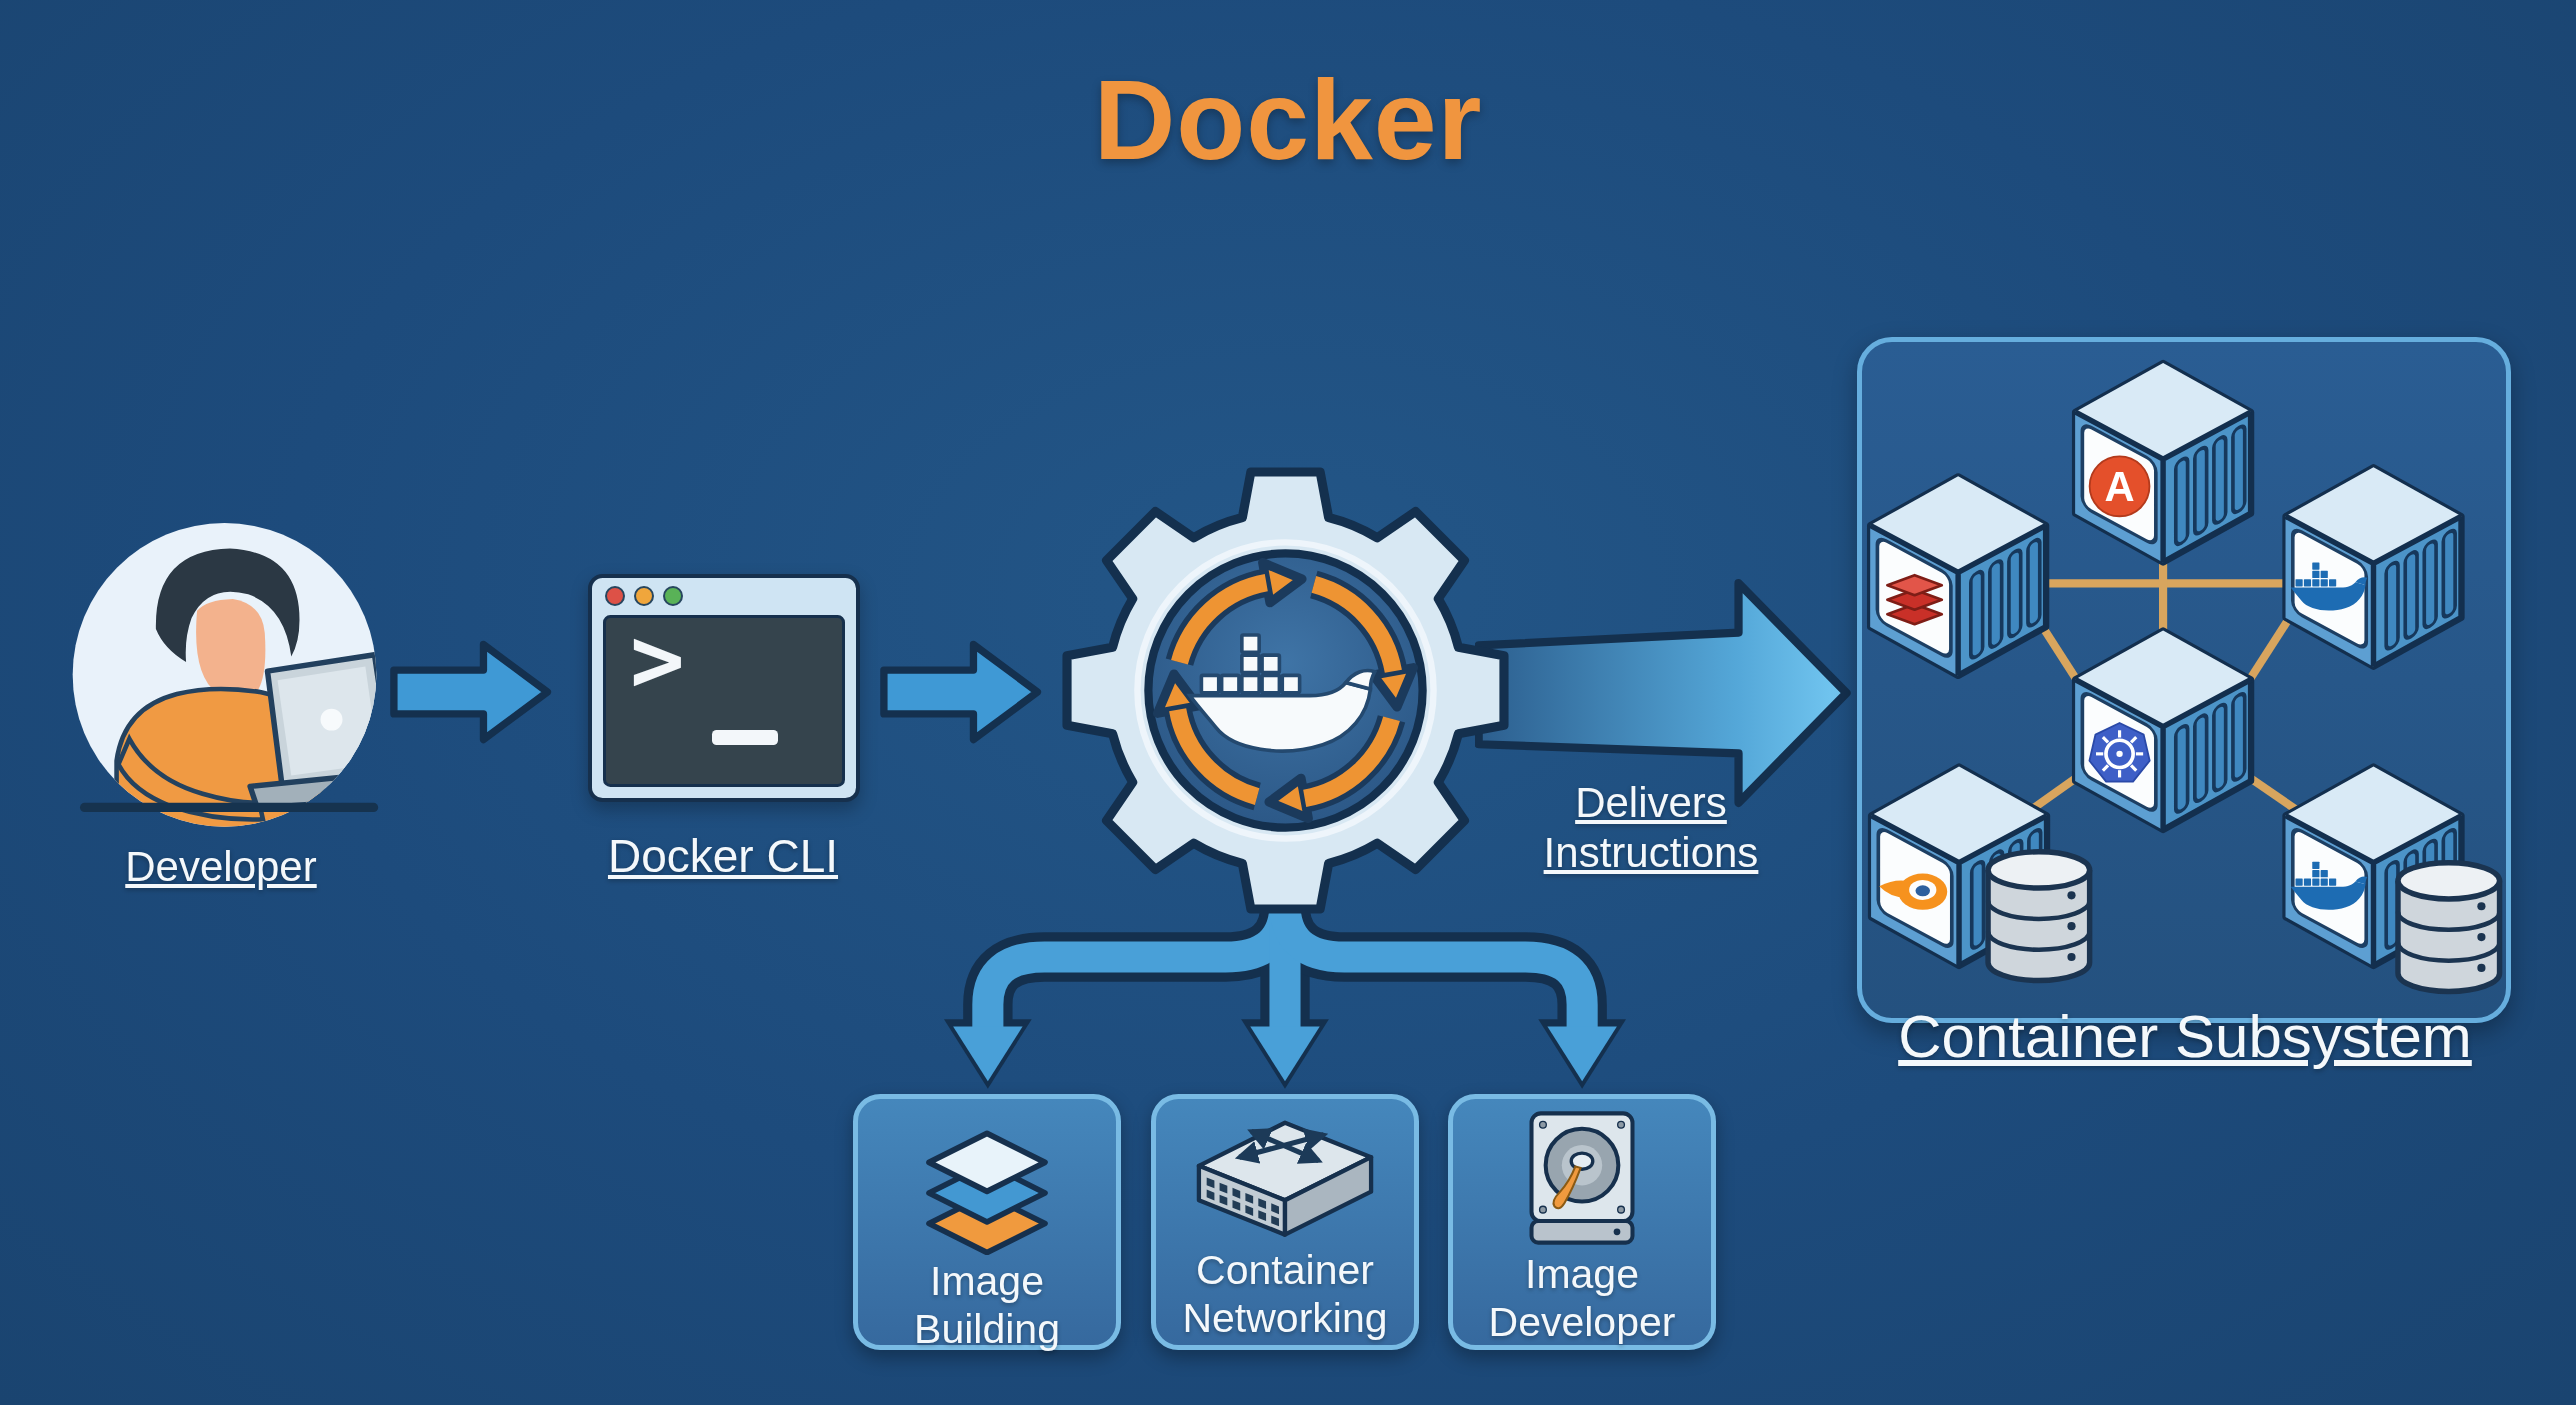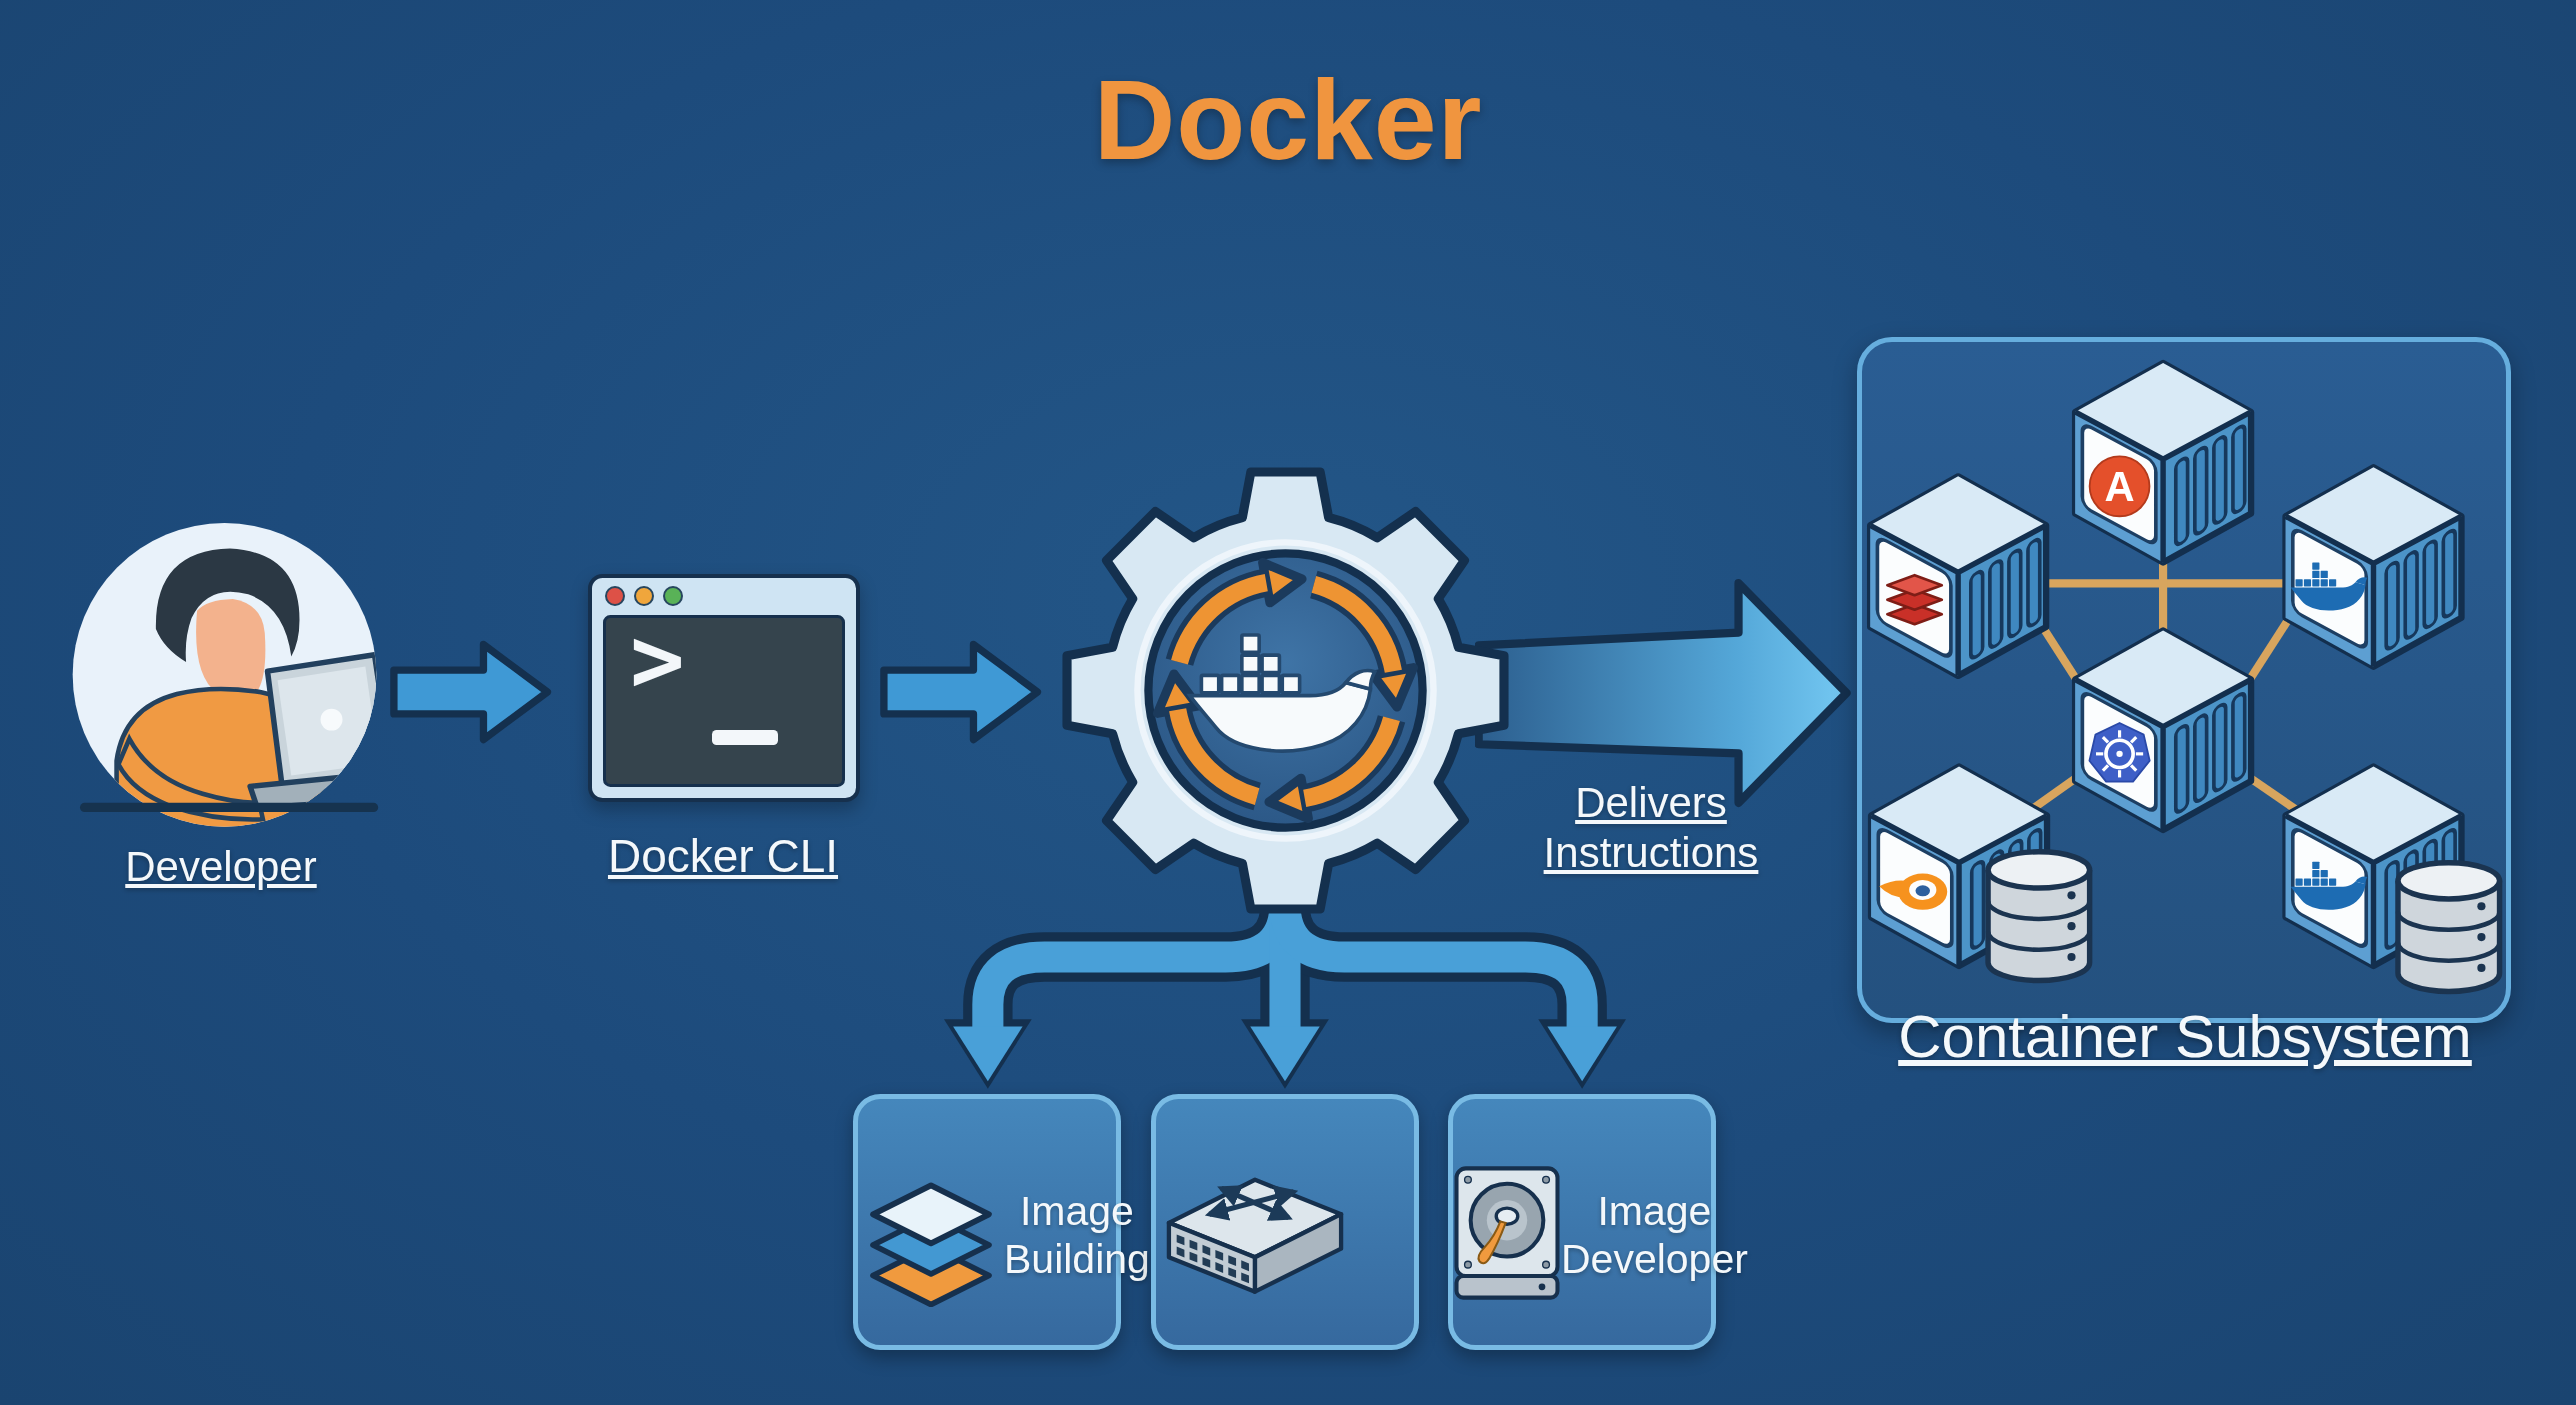--- a/index.html
+++ b/index.html
@@ -51,22 +51,22 @@
     background:linear-gradient(180deg,#2a5d93,#24517f);
     border:5.5px solid #66aede;border-radius:35px;
     box-shadow:0 9.1px 24px rgba(0,0,0,.3);
   }
   
   .card{
     position:absolute;top:1094px;width:268px;height:256px;box-sizing:border-box;
     background:linear-gradient(180deg,#4587bc,#36699e);
     border:5.5px solid #79bbe4;border-radius:27.4px;
     box-shadow:0 7.3px 18.3px rgba(0,0,0,.3);
-    display:flex;flex-direction:row;align-items:center;justify-content:flex-start;
-    padding-top:24px;
+    display:flex;flex-direction:column;align-items:center;justify-content:flex-start;
+    padding-top:11px;
   }
   .card-1{left:853px;} .card-2{left:1151px;} .card-3{left:1448px;}
   .card-label{
     color:#f4f8fb;font-size:41px;line-height:48px;text-align:center;font-weight:500;
     text-shadow:0 1.8px 4.6px rgba(0,0,0,.3);margin-top:1.8px;
   }
   .card-icon{flex:0 0 auto;}
 </style>
 </head>
 <body>
@@ -348,20 +348,25 @@
         <rect x="54" y="80" width="9" height="9"></rect>
           <rect x="69" y="80" width="9" height="9"></rect>
         <rect x="84" y="80" width="9" height="9"></rect>
           <rect x="99" y="80" width="9" height="9"></rect>
       </g>
       <g stroke="#1c3a58" stroke-width="6" fill="none">
         <line x1="62" y1="52" x2="160" y2="26" marker-start="url(#ah)" marker-end="url(#ah)"></line>
         <line x1="76" y1="22" x2="154" y2="56" marker-start="url(#ah)" marker-end="url(#ah)"></line>
       </g>
     </svg>
+    <div class="card-label">
+      <div>Container</div>
+      <div>Networking</div>
+
+    </div>
   </article>
 
   <article class="card card-3">
     <svg class="card-icon" width="108" height="138" viewBox="0 0 160 205">
       <rect x="5" y="5" width="150" height="160" rx="14" fill="#dde6ec" stroke="#16304d" stroke-width="6"></rect>
       <circle cx="22" cy="22" r="5" fill="#8d9aa5" stroke="#16304d" stroke-width="2"></circle>
       <circle cx="138" cy="22" r="5" fill="#8d9aa5" stroke="#16304d" stroke-width="2"></circle>
       <circle cx="22" cy="148" r="5" fill="#8d9aa5" stroke="#16304d" stroke-width="2"></circle>
       <circle cx="138" cy="148" r="5" fill="#8d9aa5" stroke="#16304d" stroke-width="2"></circle>
       <circle cx="80" cy="82" r="54" fill="#98a5af" stroke="#16304d" stroke-width="6"></circle>

